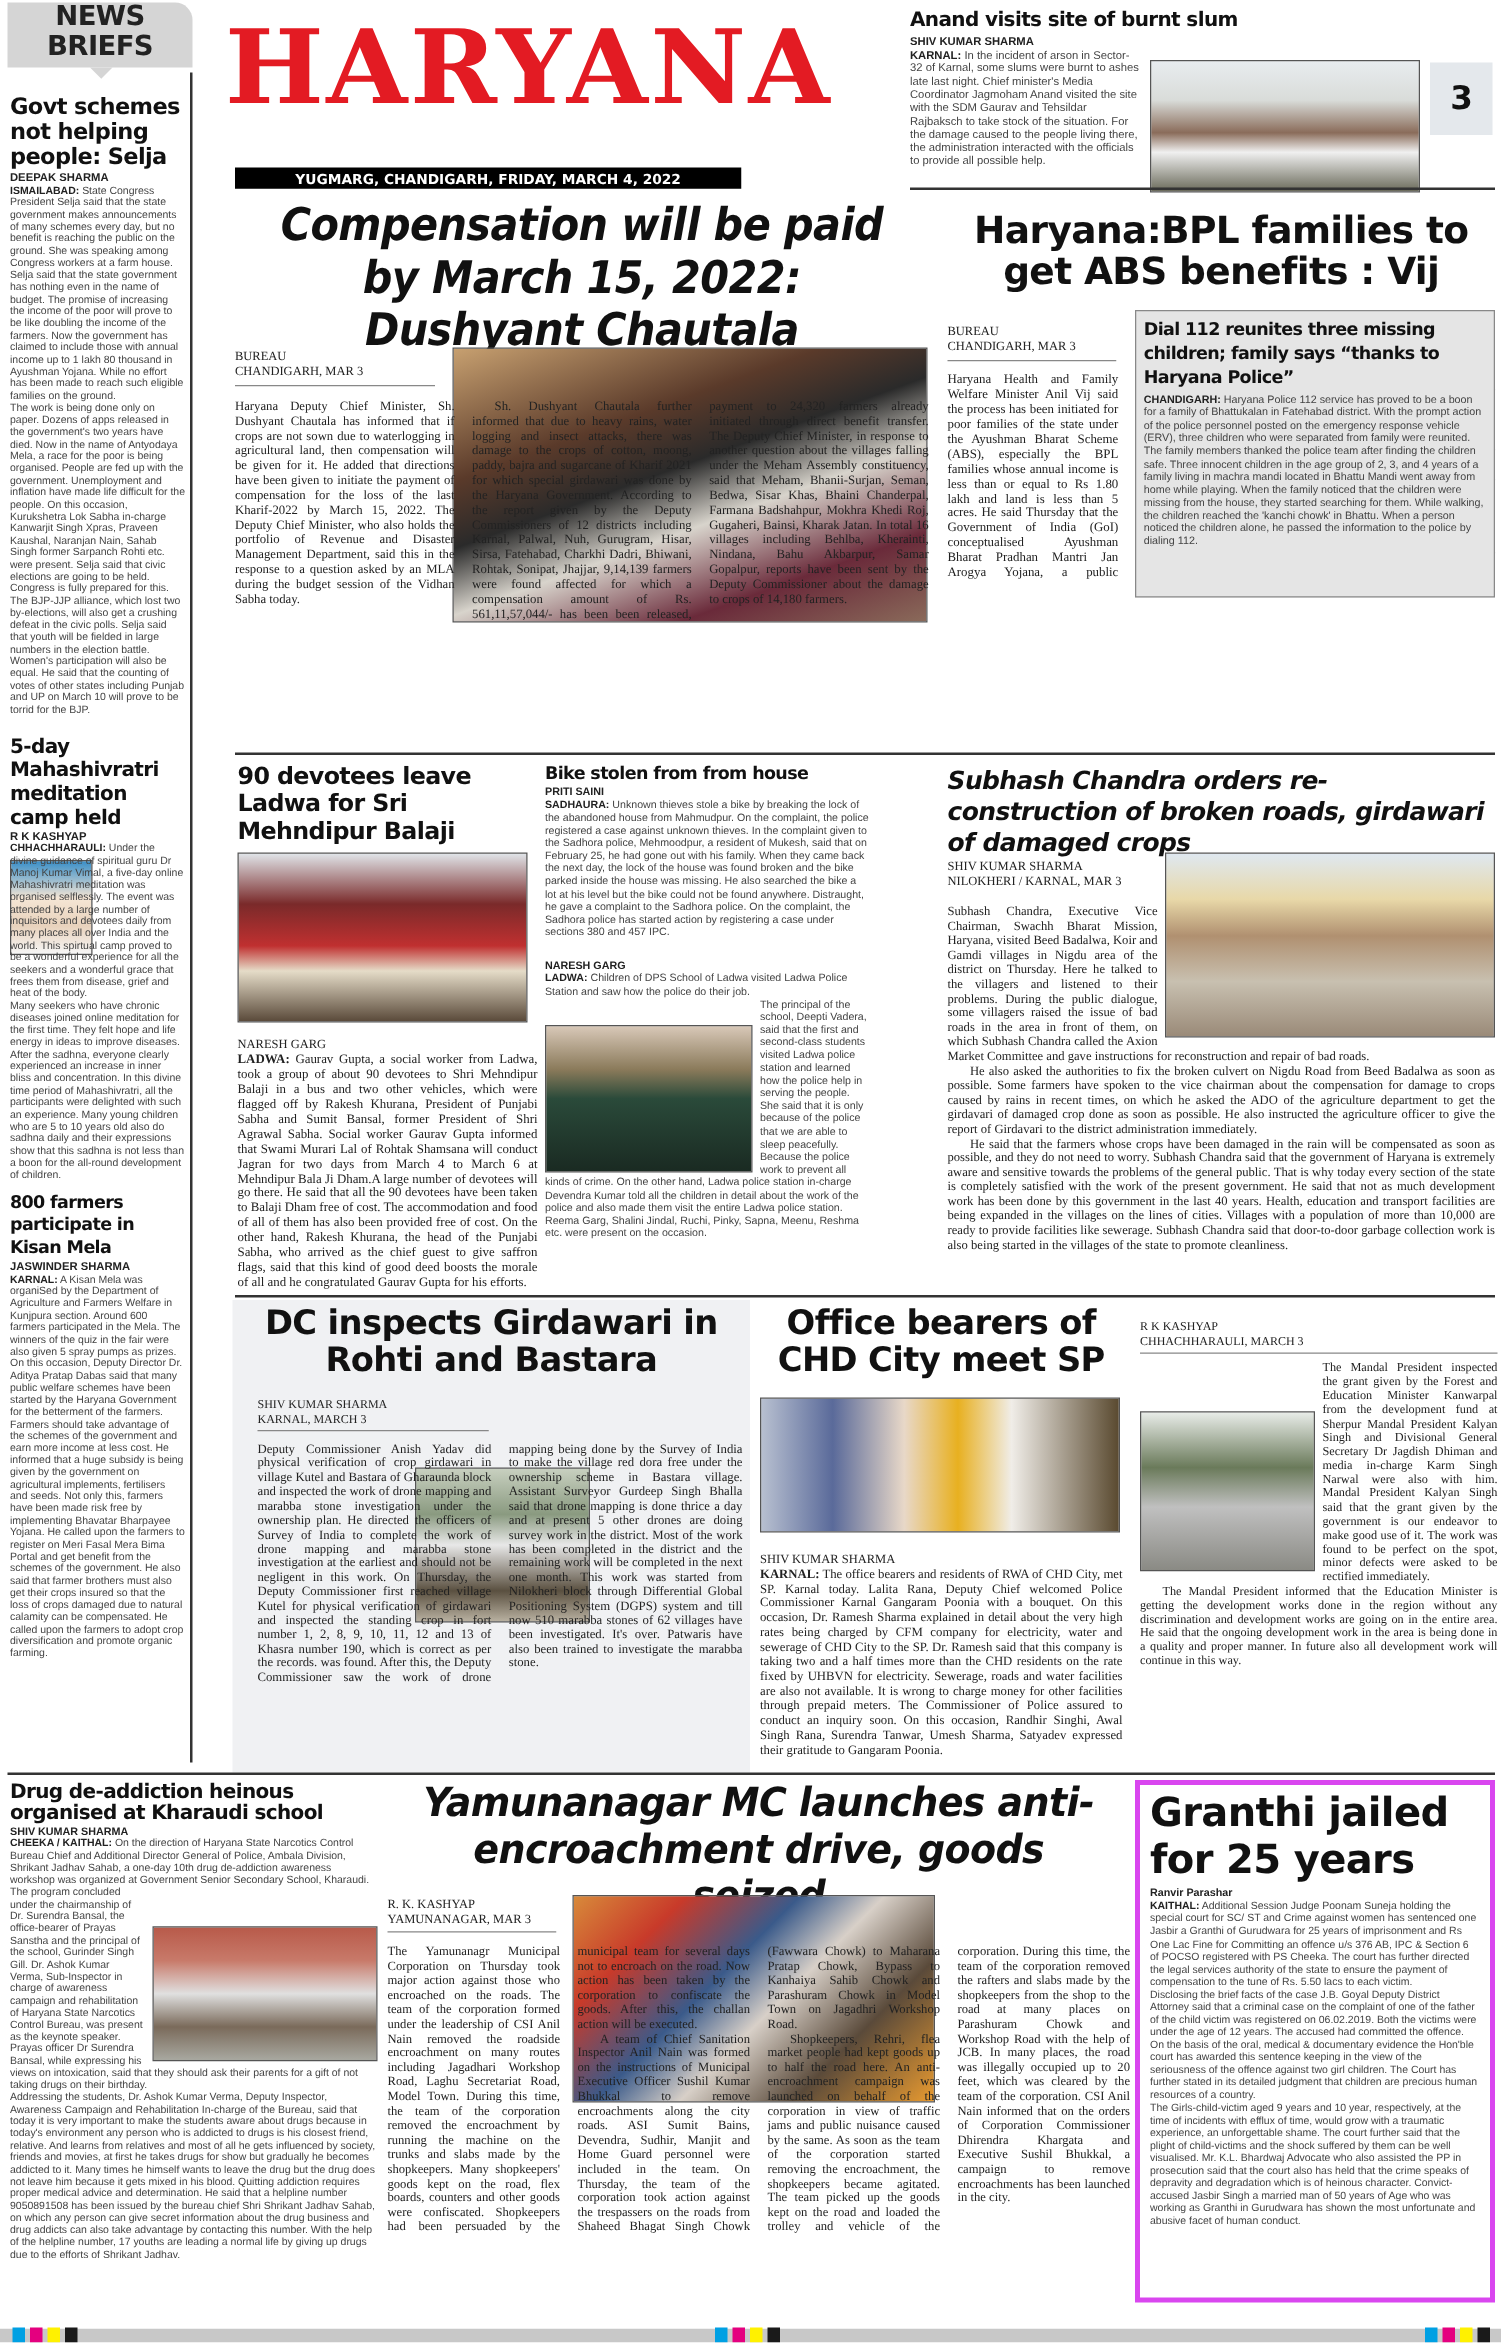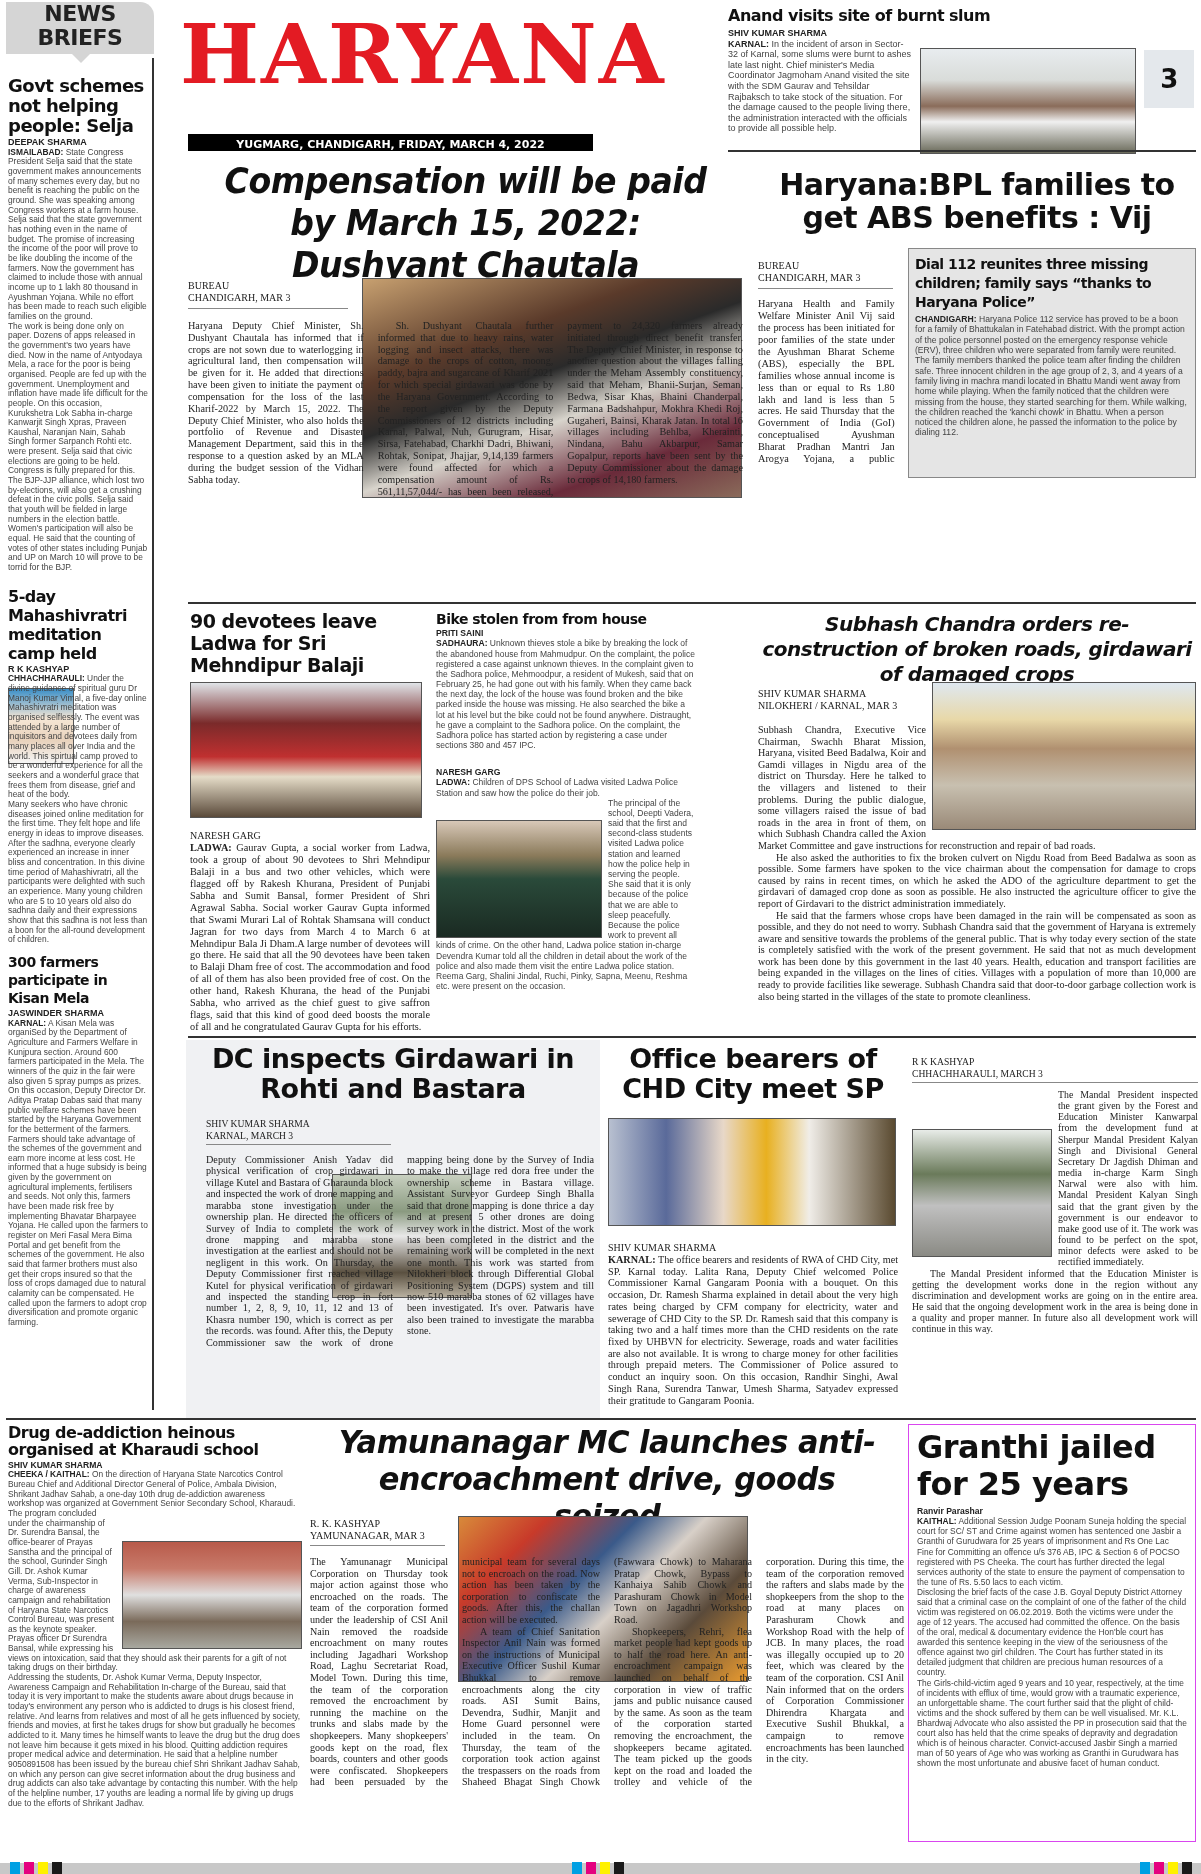--- a/index.html
+++ b/index.html
@@ -62,21 +62,21 @@
     <div class="sby" style="margin-top:1px;font-size:9px">R K KASHYAP</div>
     <div class="body-s" style="font-size:8.4px;line-height:1.15">
       <span class="dl">CHHACHHARAULI:</span>
       <span>Under the divine guidance of spiritual guru Dr Manoj Kumar Vimal, a five-day online Mahashivratri meditation was organised selflessly. The event was attended by a large number of inquisitors and devotees daily from many places all over India and the world. This spirtual camp proved to be a wonderful experience for all the seekers and a wonderful grace that frees them from disease, grief and heat of the body.</span>
     </div>
     <div class="photo" style="float:left;width:66px;height:76px;margin:-112px 4px 0 0;background:linear-gradient(180deg,#3a8fc8 0%,#f5e6d5 40%,#e8d2bc 70%,#f6f6f6 100%)"></div>
     <div class="body-s" style="font-size:8.4px;line-height:1.15;clear:both">Many seekers who have chronic diseases joined online meditation for the first time. They felt hope and life energy in ideas to improve diseases. After the sadhna, everyone clearly experienced an increase in inner bliss and concentration. In this divine time period of Mahashivratri, all the participants were delighted with such an experience. Many young children who are 5 to 10 years old also do sadhna daily and their expressions show that this sadhna is not less than a boon for the all-round development of children.</div>
   </div>
 
   <div style="margin-top:8px">
-    <div class="hl" style="font-size:14px;line-height:18px">300 farmers participate in Kisan Mela</div>
+    <div class="hl" style="font-size:14px;line-height:18px">800 farmers participate in Kisan Mela</div>
     <div class="sby" style="margin-top:1px;font-size:9px">JASWINDER SHARMA</div>
     <div class="body-s" style="font-size:8.4px;line-height:1.15">
       <span class="dl">KARNAL:</span>
       <span>A Kisan Mela was organiSed by the Department of Agriculture and Farmers Welfare in Kunjpura section. Around 600 farmers participated in the Mela. The winners of the quiz in the fair were also given 5 spray pumps as prizes. On this occasion, Deputy Director Dr. Aditya Pratap Dabas said that many public welfare schemes have been started by the Haryana Government for the betterment of the farmers. Farmers should take advantage of the schemes of the government and earn more income at less cost. He informed that a huge subsidy is being given by the government on agricultural implements, fertilisers and seeds. Not only this, farmers have been made risk free by implementing Bhavatar Bharpayee Yojana. He called upon the farmers to register on Meri Fasal Mera Bima Portal and get benefit from the schemes of the government. He also said that farmer brothers must also get their crops insured so that the loss of crops damaged due to natural calamity can be compensated. He called upon the farmers to adopt crop diversification and promote organic farming.</span>
     </div>
   </div>
 </div>
 
 <div class="abs" style="left:188px;top:160px;width:555px;height:440px">
   <div class="hl hl-i" style="font-size:36px;line-height:42px;text-align:center;padding:0 10px;transform:scaleX(0.92)">Compensation will be paid by March 15, 2022: Dushyant Chautala</div>
@@ -134,21 +134,21 @@
   <div class="sby" style="font-size:8.6px">NARESH GARG</div>
   <div class="body-s" style="font-size:8.5px;line-height:1.2">
     <span class="dl">LADWA:</span>
     <span>Children of DPS School of Ladwa visited Ladwa Police Station and saw how the police do their job.</span>
   </div>
   <div class="photo" style="float:left;width:166px;height:118px;margin:22px 6px 0 0;background:linear-gradient(180deg,#d8c8b8 0%,#8a7a5a 30%,#2a4a3a 50%,#1a2a22 100%)"></div>
   <div class="body-s" style="font-size:8.5px;line-height:1.2">The principal of the school, Deepti Vadera, said that the first and second-class students visited Ladwa police station and learned how the police help in serving the people. She said that it is only because of the police that we are able to sleep peacefully. Because the police work to prevent all kinds of crime. On the other hand, Ladwa police station in-charge Devendra Kumar told all the children in detail about the work of the police and also made them visit the entire Ladwa police station. Reema Garg, Shalini Jindal, Ruchi, Pinky, Sapna, Meenu, Reshma etc. were present on the occasion.</div>
 </div>
 
 <div class="abs" style="left:758px;top:612px;width:438px;height:418px">
-  <div class="hl hl-i" style="font-size:20px;line-height:25px;text-align:center">Subhash Chandra orders re-construction of broken roads, girdawari of damaged crops</div>
+  <div class="hl hl-i" style="font-size:20px;line-height:25px;">Subhash Chandra orders re-construction of broken roads, girdawari of damaged crops</div>
   <div class="photo" style="position:absolute;left:174px;top:70px;width:264px;height:148px;background:linear-gradient(180deg,#dfe8f0 0%,#e8d8a8 25%,#b09070 45%,#c8c0b0 70%,#9a8a78 100%)"></div>
   <div style="position:absolute;top:76px;left:0;width:168px">
     <div class="by" style="font-size:10px">SHIV KUMAR SHARMA</div>
     <div class="by" style="font-size:10px">NILOKHERI / KARNAL, MAR 3</div>
   </div>
   <div class="body-r" style="position:absolute;top:112px;left:0;width:438px;height:306px;font-size:10.1px;line-height:1.15">
     <div style="float:right;width:270px;height:108px"></div>
     <p>Subhash Chandra, Executive Vice Chairman, Swachh Bharat Mission, Haryana, visited Beed Badalwa, Koir and Gamdi villages in Nigdu area of the district on Thursday. Here he talked to the villagers and listened to their problems. During the public dialogue, some villagers raised the issue of bad roads in the area in front of them, on which Subhash Chandra called the Axion Market Committee and gave instructions for reconstruction and repair of bad roads.</p>
     <p class="ind">He also asked the authorities to fix the broken culvert on Nigdu Road from Beed Badalwa as soon as possible. Some farmers have spoken to the vice chairman about the compensation for damage to crops caused by rains in recent times, on which he asked the ADO of the agriculture department to get the girdavari of damaged crop done as soon as possible. He also instructed the agriculture officer to give the report of Girdavari to the district administration immediately.</p>
     <p class="ind">He said that the farmers whose crops have been damaged in the rain will be compensated as soon as possible, and they do not need to worry. Subhash Chandra said that the government of Haryana is extremely aware and sensitive towards the problems of the general public. That is why today every section of the state is completely satisfied with the work of the present government. He said that not as much development work has been done by this government in the last 40 years. Health, education and transport facilities are being expanded in the villages on the lines of cities. Villages with a population of more than 10,000 are ready to provide facilities like sewerage. Subhash Chandra said that door-to-door garbage collection work is also being started in the villages of the state to promote cleanliness.</p>
@@ -208,21 +208,21 @@
     <div class="by" style="font-size:10px">R. K. KASHYAP</div>
     <div class="by" style="font-size:10px;border-bottom:1px solid #888;padding-bottom:3px">YAMUNANAGAR, MAR 3</div>
   </div>
   <div class="body-r" style="position:absolute;top:132px;left:0;width:594px;height:288px;column-count:4;column-gap:14px;font-size:10.1px;line-height:1.15">
     <p>The Yamunanagr Municipal Corporation on Thursday took major action against those who encroached on the roads. The team of the corporation formed under the leadership of CSI Anil Nain removed the roadside encroachment on many routes including Jagadhari Workshop Road, Laghu Secretariat Road, Model Town. During this time, the team of the corporation removed the encroachment by running the machine on the trunks and slabs made by the shopkeepers. Many shopkeepers' goods kept on the road, flex boards, counters and other goods were confiscated. Shopkeepers had been persuaded by the municipal team for several days not to encroach on the road. Now action has been taken by the corporation to confiscate the goods. After this, the challan action will be executed.</p>
     <p class="ind">A team of Chief Sanitation Inspector Anil Nain was formed on the instructions of Municipal Executive Officer Sushil Kumar Bhukkal to remove encroachments along the city roads. ASI Sumit Bains, Devendra, Sudhir, Manjit and Home Guard personnel were included in the team. On Thursday, the team of the corporation took action against the trespassers on the roads from Shaheed Bhagat Singh Chowk (Fawwara Chowk) to Maharana Pratap Chowk, Bypass to Kanhaiya Sahib Chowk and Parashuram Chowk in Model Town on Jagadhri Workshop Road.</p>
     <p class="ind">Shopkeepers, Rehri, flea market people had kept goods up to half the road here. An anti-encroachment campaign was launched on behalf of the corporation in view of traffic jams and public nuisance caused by the same. As soon as the team of the corporation started removing the encroachment, the shopkeepers became agitated. The team picked up the goods kept on the road and loaded the trolley and vehicle of the corporation. During this time, the team of the corporation removed the rafters and slabs made by the shopkeepers from the shop to the road at many places on Parashuram Chowk and Workshop Road with the help of JCB. In many places, the road was illegally occupied up to 20 feet, which was cleared by the team of the corporation. CSI Anil Nain informed that on the orders of Corporation Commissioner Dhirendra Khargata and Executive Sushil Bhukkal, a campaign to remove encroachments has been launched in the city.</p>
   </div>
 </div>
 
-<div class="abs" style="left:908px;top:1424px;width:288px;height:418px;border:1px solid #d946ef;padding:4px 8px">
+<div class="abs" style="left:908px;top:1424px;width:288px;height:418px;border:4px solid #d946ef;padding:4px 8px">
   <div class="hl" style="font-size:32px;line-height:37px">Granthi jailed for 25 years</div>
   <div class="sby" style="font-size:8.6px;margin-top:3px">Ranvir Parashar</div>
   <div class="body-s" style="font-size:8.4px;line-height:1.2">
     <span class="dl">KAITHAL:</span>
     <span>Additional Session Judge Poonam Suneja holding the special court for SC/ ST and Crime against women has sentenced one Jasbir a Granthi of Gurudwara for 25 years of imprisonment and Rs One Lac Fine for Committing an offence u/s 376 AB, IPC &amp; Section 6 of POCSO registered with PS Cheeka. The court has further directed the legal services authority of the state to ensure the payment of compensation to the tune of Rs. 5.50 lacs to each victim.</span>
   </div>
   <div class="body-s" style="font-size:8.4px;line-height:1.2">Disclosing the brief facts of the case J.B. Goyal Deputy District Attorney said that a criminal case on the complaint of one of the father of the child victim was registered on 06.02.2019. Both the victims were under the age of 12 years. The accused had committed the offence. On the basis of the oral, medical &amp; documentary evidence the Hon'ble court has awarded this sentence keeping in the view of the seriousness of the offence against two girl children. The Court has further stated in its detailed judgment that children are precious human resources of a country.</div>
   <div class="body-s" style="font-size:8.4px;line-height:1.2">The Girls-child-victim aged 9 years and 10 year, respectively, at the time of incidents with efflux of time, would grow with a traumatic experience, an unforgettable shame. The court further said that the plight of child-victims and the shock suffered by them can be well visualised. Mr. K.L. Bhardwaj Advocate who also assisted the PP in prosecution said that the court also has held that the crime speaks of depravity and degradation which is of heinous character. Convict-accused Jasbir Singh a married man of 50 years of Age who was working as Granthi in Gurudwara has shown the most unfortunate and abusive facet of human conduct.</div>
 </div>
 

